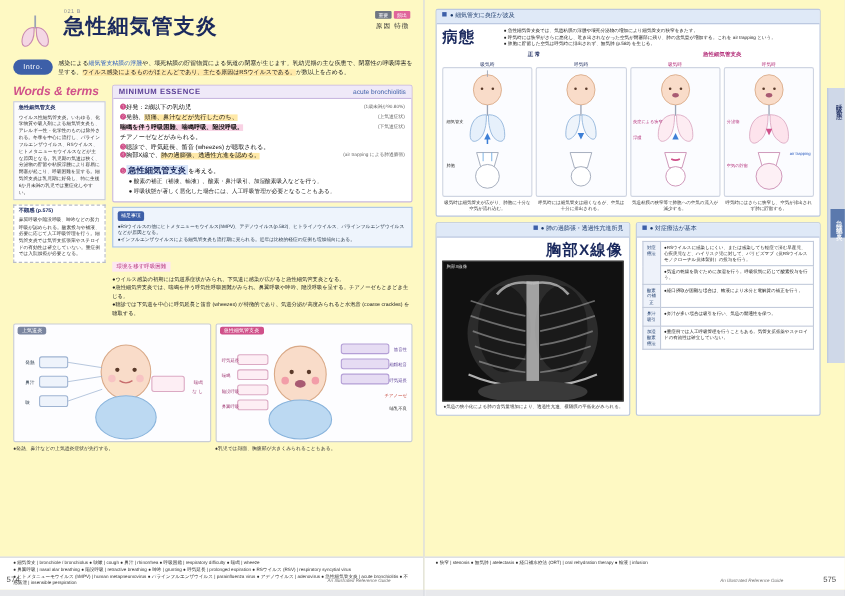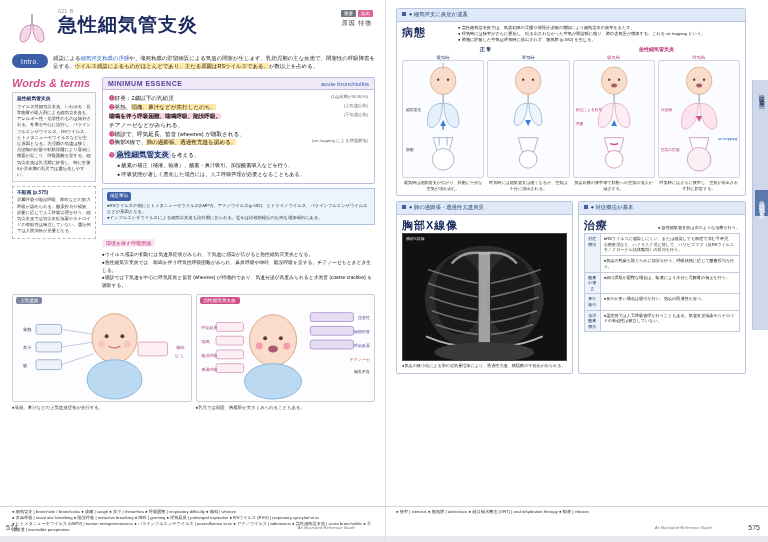--- a/index.html
+++ b/index.html
@@ -4,21 +4,21 @@
 <style>
   * { box-sizing: border-box; }
   html, body { margin:0; padding:0; }
   body {
     width:768px; height:542px;
     font-family:"Liberation Sans", sans-serif;
     background:#c9cdd4;
     overflow:hidden;
   }
   .spread { position:relative; width:768px; height:542px; background:#e8e9ec; display:flex; }
-  .page { position:relative; background:#ffffff; height:536px; }
+  .page { position:relative; background:#fef9c3; height:536px; }
   .page-left { width:385px; }
   .page-right { width:383px; border-left:1px solid #d8dadf; }
 
   
   .lp-inner { position:absolute; inset:0; padding:8px 10px 26px 12px; }
 
   .title-row { display:flex; align-items:flex-start; gap:6px; }
   .lung-icon { width:40px; height:40px; flex:none; position:relative; }
   .title-block { flex:1; }
   .chapter-num { font-size:5px; color:#8a8f98; letter-spacing:.5px; }
@@ -117,32 +117,32 @@
   .sec {
     border:1px solid #b9c6de; border-radius:2px; background:#fff; margin-bottom:5px;
   }
   .sec-hdr {
     background:#dfe9f7; border-bottom:1px solid #b9c6de; padding:2px 5px;
     font-size:5.4px; color:#1b3a6b; line-height:1.4;
   }
   .sec-hdr .sq { display:inline-block; width:4px; height:4px; background:#3d5fa8; margin-right:3px; }
   .sec-body { padding:3px 5px 4px 5px; }
   .sec-title {
-    font-size:11px; font-weight:bold; color:#1b2a5e; letter-spacing:1px;
+    font-size:14px; font-weight:bold; color:#1b2a5e; letter-spacing:1px;
   }
   .pp-grid { display:flex; gap:3px; margin-top:3px; }
   .pp-col { flex:1; }
   .pp-head { text-align:center; font-size:5px; color:#1b2a5e; font-weight:bold; }
   .pp-head.alt { color:#b4307a; }
   .pp-card { border:1px solid #cfd5e2; border-radius:2px; background:#fbfcff; height:118px; position:relative; }
   .pp-lbl { position:absolute; font-size:3.8px; color:#333; }
   .pp-cap { text-align:center; font-size:4.1px; color:#333; line-height:1.35; margin-top:2px; }
 
   .two-col { display:flex; gap:5px; }
-  .xray-box { flex:1.05; }
+  .xray-box { flex:1.05;text-align:right; }
   .tx-box { flex:1; }
   .xray-img {
     background:#0d0d0d; height:128px; position:relative; overflow:hidden; border:1px solid #444;
   }
   .xr-label { position:absolute; top:2px; left:3px; font-size:4px; color:#ddd; }
   .tx-table { width:100%; border-collapse:collapse; font-size:4.1px; }
   .tx-table td { border:1px solid #c3cbdb; padding:2px 3px; vertical-align:top; line-height:1.4; color:#222; }
   .tx-table td.k { width:16px; background:#eef2fa; text-align:center; color:#1b3a6b; font-size:4px; }
 
   .side-tab {
@@ -508,24 +508,20 @@
             </div>
             <div style="font-size:4.1px; color:#333; margin-top:2px; line-height:1.4;">●気道の狭小化による肺の含気量増加により、透過性亢進、横隔膜の平低化がみられる。</div>
           </div>
         </div>
 
         <div class="sec tx-box">
           <div class="sec-hdr">
             <span class="sq"></span><span>● 対症療法が基本</span>
           </div>
           <div class="sec-body">
-            <div style="display:flex; justify-content:space-between; align-items:baseline;">
-              <div class="sec-title">治療</div>
-              <div style="font-size:4.1px; color:#222; max-width:108px;">● 急性細気管支炎は次のような治療を行う。</div>
-            </div>
             <table class="tx-table">
               <tbody>
                   <tr>
                 <td class="k" rowspan="2">対症療法</td>
                 <td>●RSウイルスに感染しにくい、または感染しても軽症で済む早産児、心疾患児など、ハイリスク児に対して、パリビズマブ（抗RSウイルスモノクローナル抗体製剤）の投与を行う。</td>
               </tr>
               <tr>
                 <td>●気道の乾燥を防ぐために加湿を行う。呼吸状態に応じて酸素投与を行う。</td>
               </tr>
               <tr>

